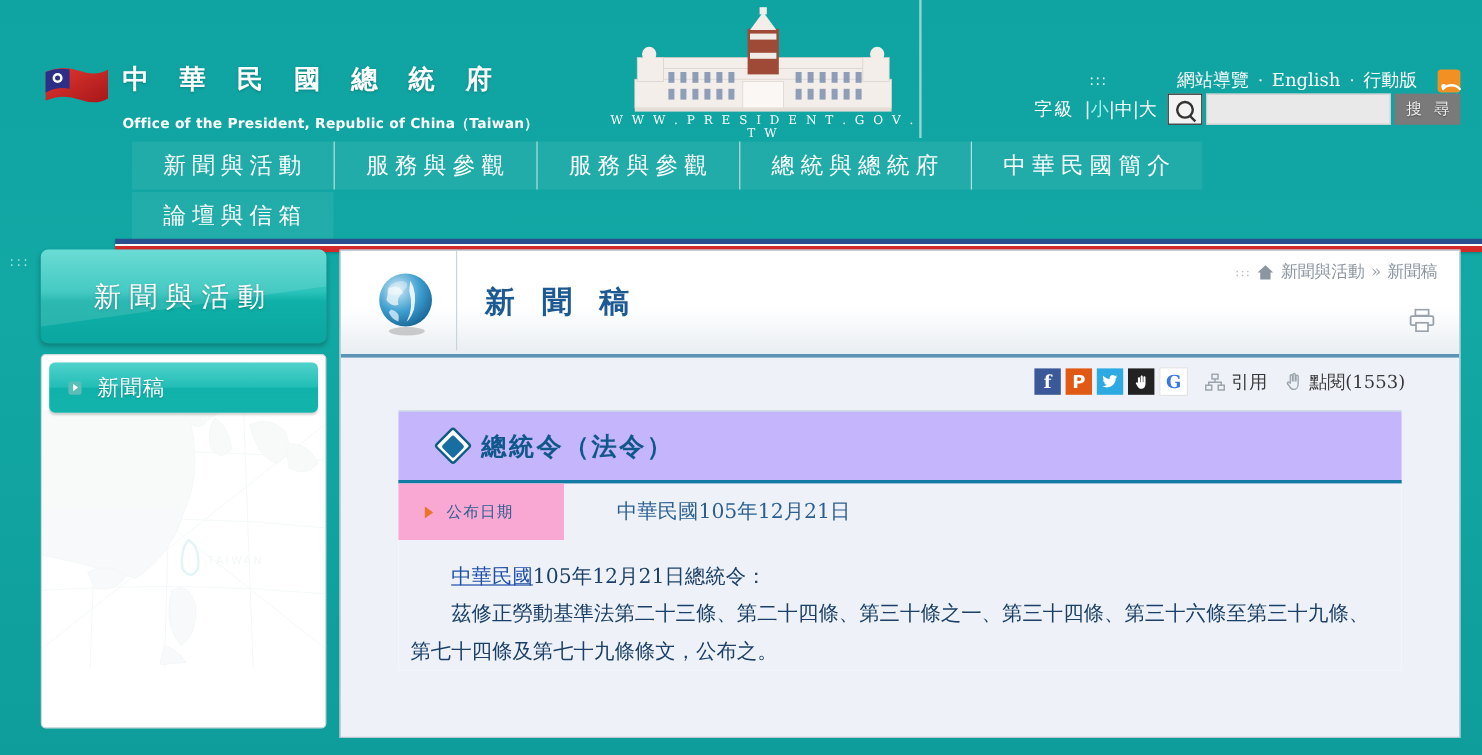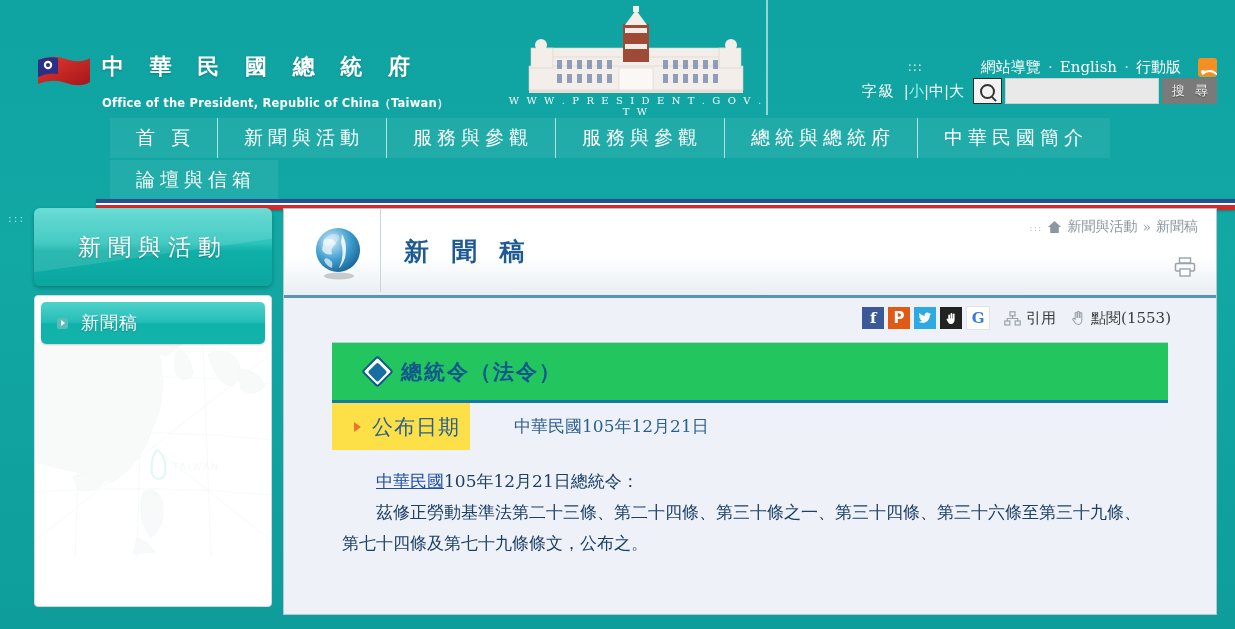--- a/index.html
+++ b/index.html
@@ -119,31 +119,31 @@
   .sic.fb{background:#3b5998;font-family:"DejaVu Serif",serif;}
   .sic.plurk{background:#e15a15;}
   .sic.tw{background:#2daae1;}
   .sic.funp{background:#222;}
   .sic.gp{background:#fff;color:#3b78e7;border:1px solid #e3e3e3;font-family:"DejaVu Serif",serif;}
   .share-txt{margin-left:14px;color:#3a3a3a;font-size:15px;display:flex;align-items:center;gap:5px;
     font-family:"DejaVu Serif","Liberation Serif",serif;cursor:pointer;}
 
   .article{margin:4px 48px 0 48px;background:#fff;border-top:1px solid #b7cfd6;}
   .art-title{height:57px;display:flex;align-items:center;padding-left:34px;
-    border-bottom:3px solid #127ba3;background:#22c55e;}
+    border-bottom:3px solid #127ba3;background:#c4b5fd;}
   .diamond{width:19px;height:19px;margin-right:12px;transform:rotate(45deg);
     border:2px solid #0d5c86;border-radius:3px;background:#fff;position:relative;}
   .diamond:after{content:"";position:absolute;left:2.5px;top:2.5px;right:2.5px;bottom:2.5px;
     background:#176ea3;border-radius:2px;}
   .art-title span.t{color:#10588c;font-family:"DejaVu Serif","Liberation Serif",serif;
     font-size:21px;letter-spacing:2px;font-weight:700;}
 
   .meta-row{display:flex;height:47px;background:#eef2f8;}
-  .meta-label{width:116px;background:#fde047;display:flex;align-items:center;padding-left:22px;
-    color:#2b5f91;font-size:21px;font-family:"DejaVu Serif","Liberation Serif",serif;letter-spacing:1px;}
+  .meta-label{width:116px;background:#f9a8d4;display:flex;align-items:center;padding-left:22px;
+    color:#2b5f91;font-size:13px;font-family:"DejaVu Serif","Liberation Serif",serif;letter-spacing:1px;}
   .meta-label .tri{width:0;height:0;border-left:7px solid #e8762a;border-top:5px solid transparent;
     border-bottom:5px solid transparent;margin-right:11px;}
   .meta-value{flex:1;display:flex;align-items:center;padding-left:44px;
     color:#2b5f91;font-size:17px;font-family:"DejaVu Serif","Liberation Serif",serif;}
 
   .art-body{background:#eef2f8;padding:16px 20px 0 10px;color:#1b3f66;
     font-family:"DejaVu Serif","Liberation Serif",serif;font-size:17px;line-height:31px;}
   .art-body p{margin:0;}
   .art-body .indent{text-indent:2em;}
   .art-body a{color:#1f4ea8;text-decoration:underline;}
@@ -235,21 +235,20 @@
         <span class="searchbtn">
             <span class="mag"></span>
           </span>
         <input class="searchfield" type="text" value="" placeholder="" style="">
         <button class="gobtn">搜 尋</button>
       </div>
     </div>
 
     <div class="nav">
       <div class="nav-row">
-        <div class="nav-item">首 頁</div>
         <div class="nav-item">新聞與活動</div>
         <div class="nav-item">服務與參觀</div>
         <div class="nav-item">服務與參觀</div>
         <div class="nav-item">總統與總統府</div>
         <div class="nav-item">中華民國簡介</div>
       </div>
       <div class="nav-row nav-row2">
         <div class="nav-item">論壇與信箱</div>
       </div>
     </div>

